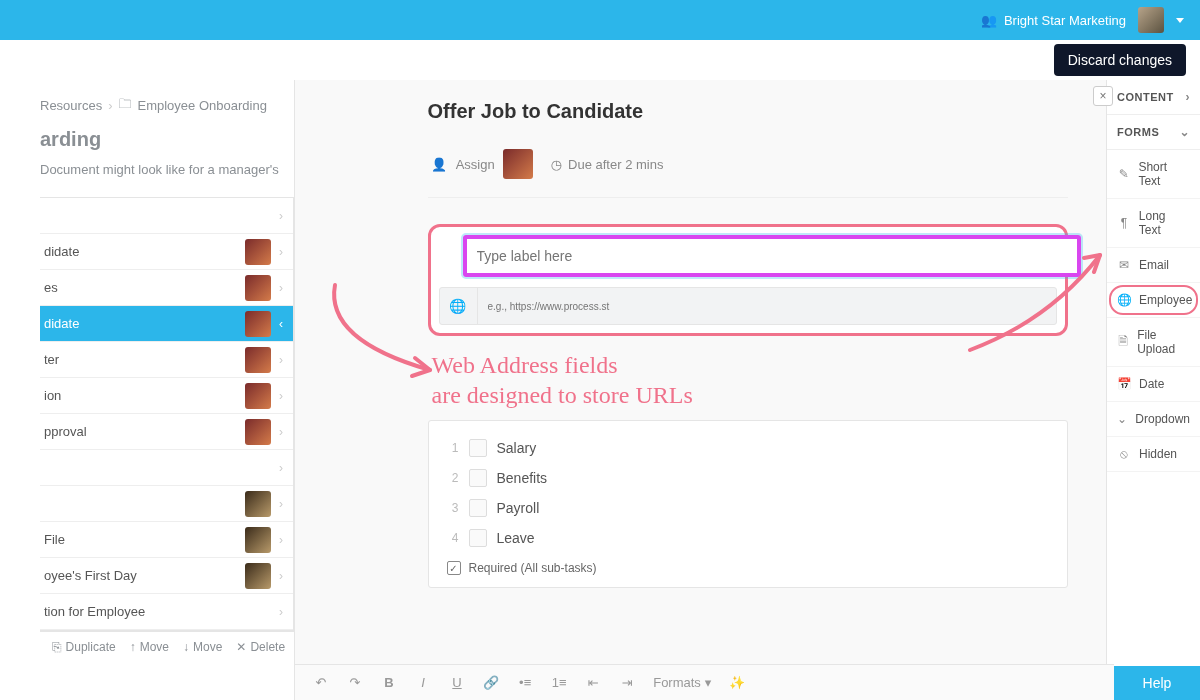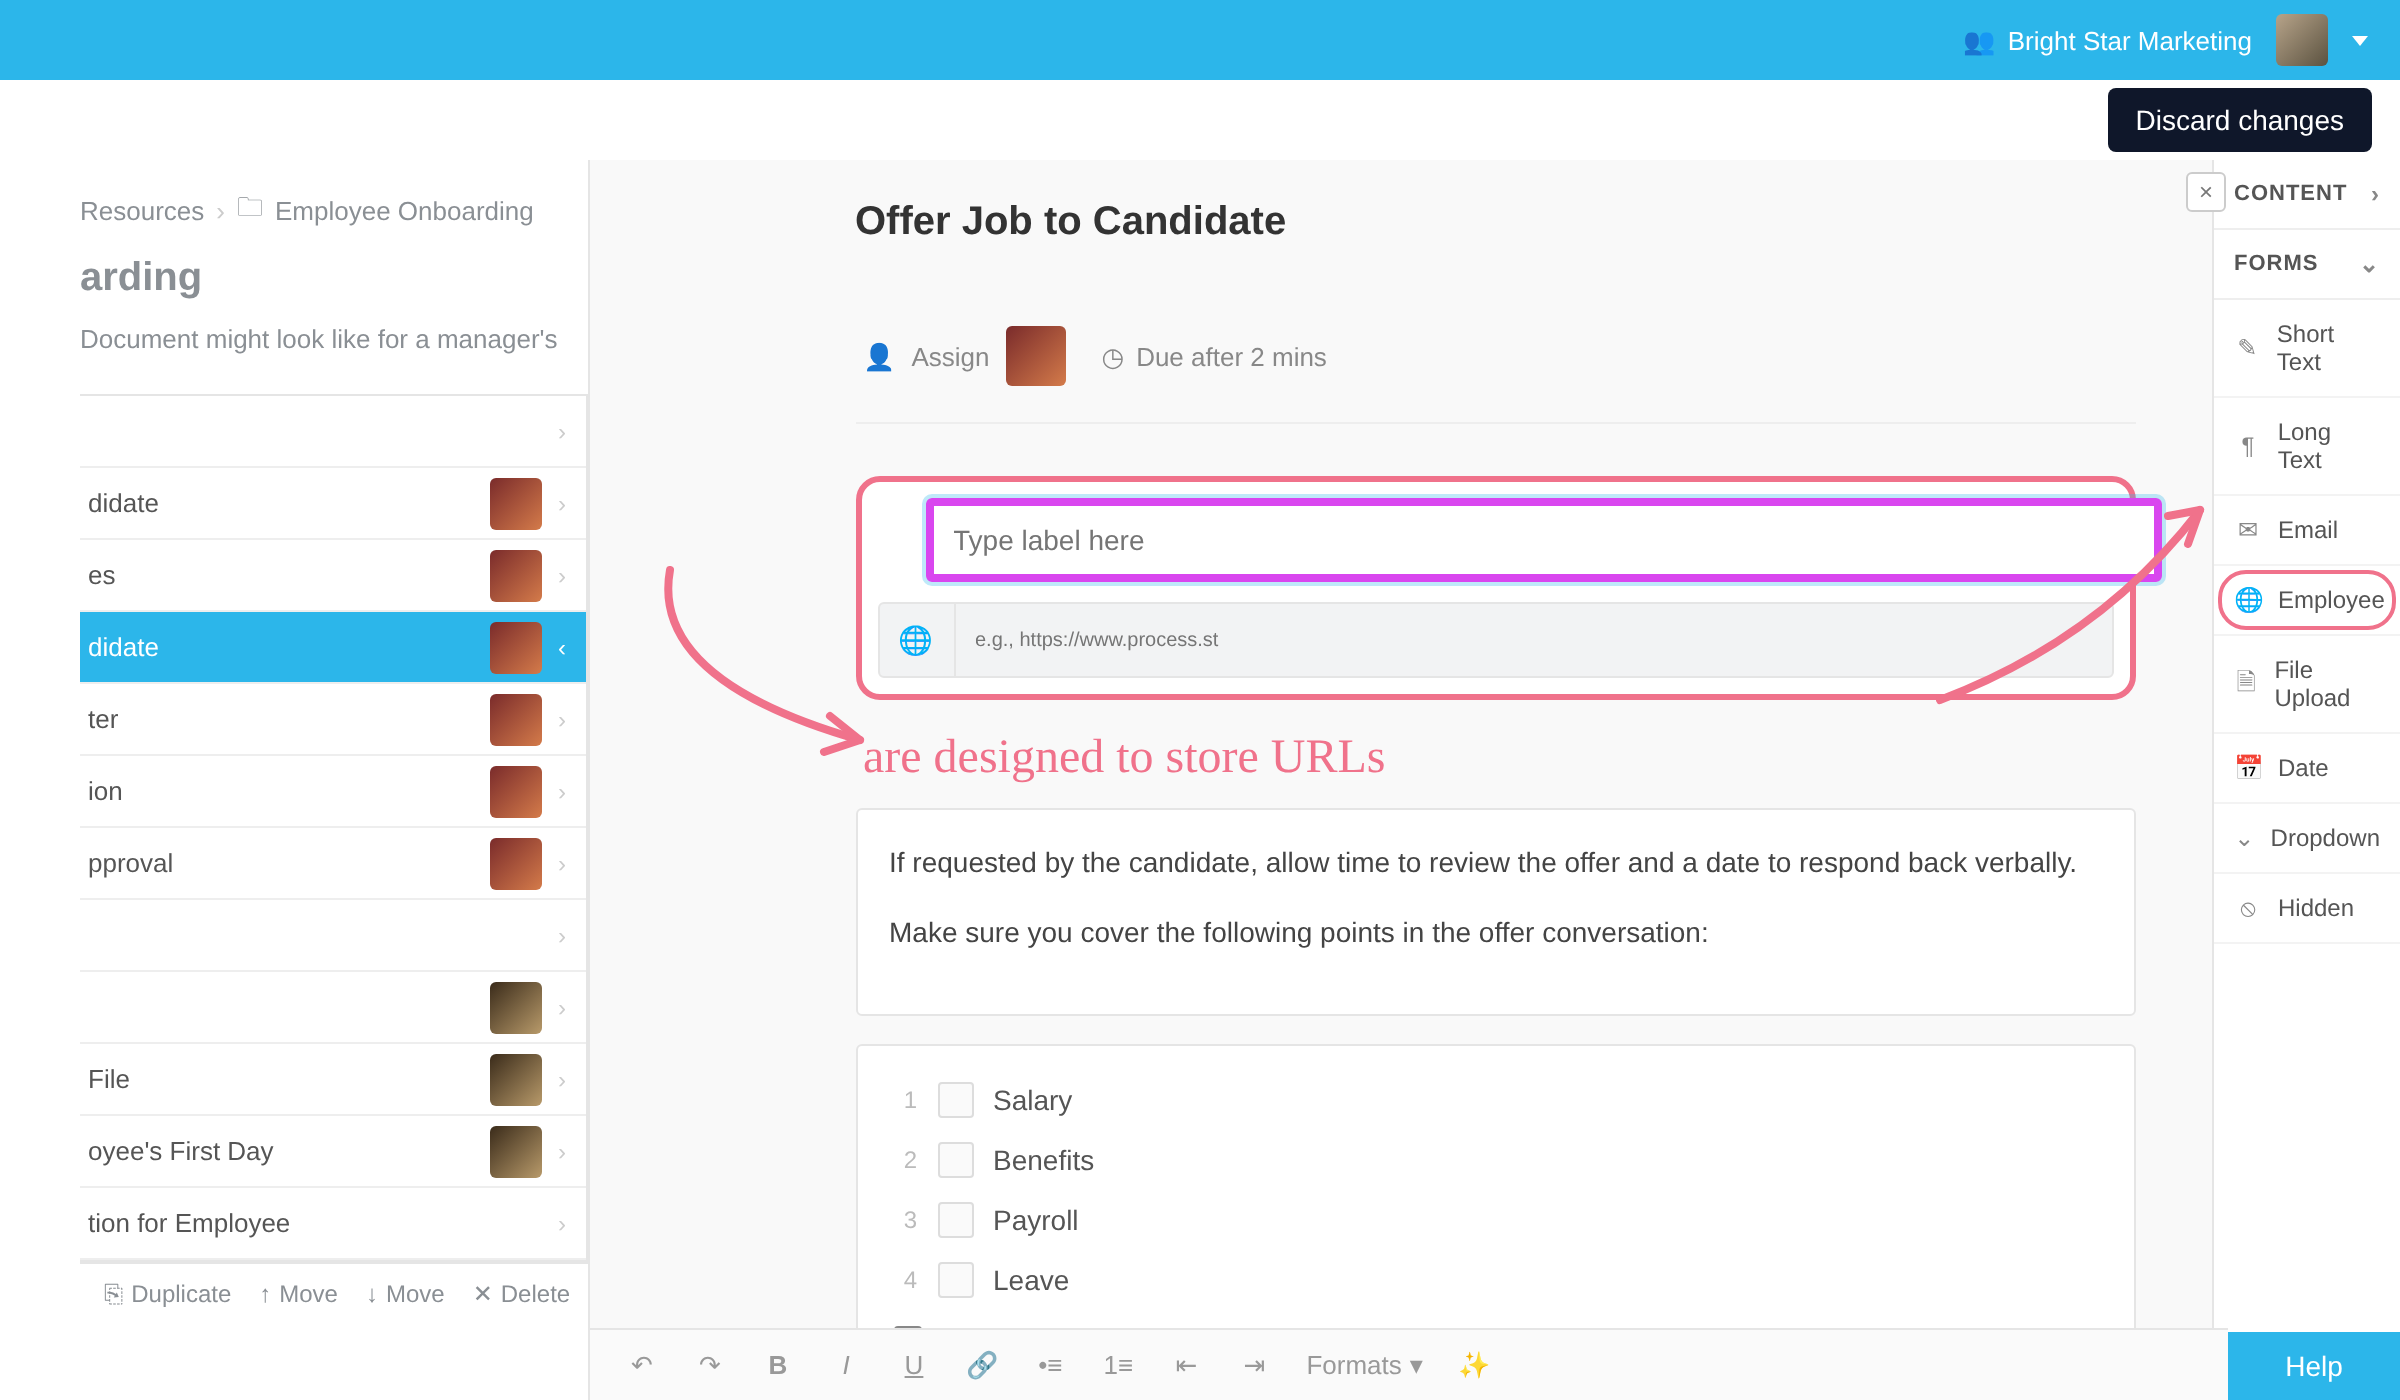--- a/index.html
+++ b/index.html
@@ -24,21 +24,21 @@
 .task-item .thumb.alt { background:linear-gradient(135deg,#3a2b1a,#b89a6a); }
 .task-item .gt { color:#ccc; margin-left:8px; font-size:12px;}
 .task-item.active { background:#2cb6ea; color:#fff; }
 .task-item.active .gt { color:#fff; }
 .task-item.heading { color:#999; }
 .left-toolbar { border-top:1px solid #e5e5e5; display:flex; gap:14px; padding:8px 12px; font-size:12px; color:#8a8f94; }
 .left-toolbar span { display:flex; align-items:center; gap:4px; cursor:pointer;}
 
 .center { flex:1; background:#f9f9f9; overflow:auto; padding:20px 0 0 0; display:flex; justify-content:center; }
 .editor-card { width:640px; background:transparent; }
-.card-title { font-size:20px; font-weight:600; color:#333; margin-bottom:32px; }
+.card-title { font-size:20px; font-weight:600; color:#333; margin-bottom:18px; }
 .meta-row { display:flex; align-items:center; gap:18px; color:#888; font-size:13px; border-bottom:1px solid #eee; padding:8px 4px 18px 4px; margin-bottom:26px;}
 .meta-row .assign { display:flex; align-items:center; gap:8px; }
 .meta-row .due { display:flex; align-items:center; gap:6px; }
 .thumb-md { width:30px; height:30px; border-radius:3px; background:linear-gradient(135deg,#7a2b2b,#d47b4a);}
 .highlight-box { border:3px solid #f0728b; border-radius:12px; padding:8px; margin-bottom:10px; background:#fff;}
 .label-input { width:100%; border:4px solid #d946ef; outline:2px solid rgba(44,182,234,0.3); border-radius:3px; padding:9px 10px; font-size:14px; color:#555;margin-left:24px; }
 .url-wrap { display:flex; align-items:center; margin-top:10px; border:1px solid #e5e5e5; border-radius:3px; background:#f2f3f4; }
 .url-wrap .icon { width:38px; text-align:center; color:#888; border-right:1px solid #e5e5e5; padding:10px 0;}
 .url-wrap input { flex:1; border:none; background:transparent; padding:9px 10px; font-size:10px; color:#888; }
 .req-row { display:flex; align-items:center; gap:6px; font-size:12px; color:#888; margin-top:8px; padding:0 2px;}
@@ -179,27 +179,24 @@
 
       <div class="highlight-box">
         <input class="label-input" placeholder="Type label here" style="">
         <div class="url-wrap">
           <div class="icon">🌐</div>
           <input placeholder="e.g., https://www.process.st" style="">
         </div>
       </div>
 
       <div class="annotation">
+        <div>Web Address fields</div>
         <div>are designed to store URLs</div>
       </div>
 
-      <div class="rte">
-        <p>If requested by the candidate, allow time to review the offer and a date to respond back verbally.</p>
-        <p>Make sure you cover the following points in the offer conversation:</p>
-      </div>
 
       <div class="subtask-list">
         <div class="subtask">
             <span class="num">1</span>
             <div class="box"></div>
             <span>Salary</span>
           </div>
         <div class="subtask">
             <span class="num">2</span>
             <div class="box"></div>

